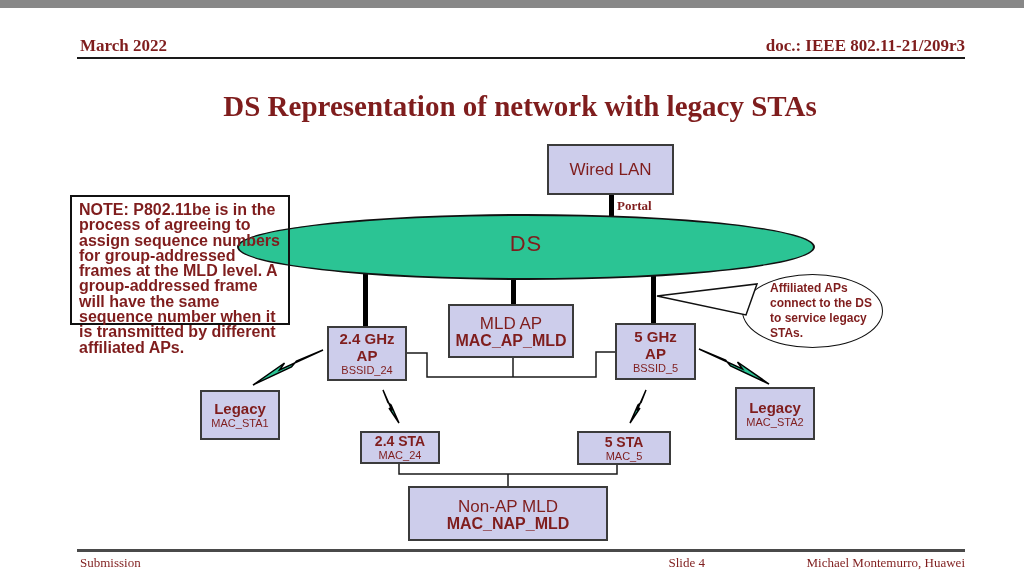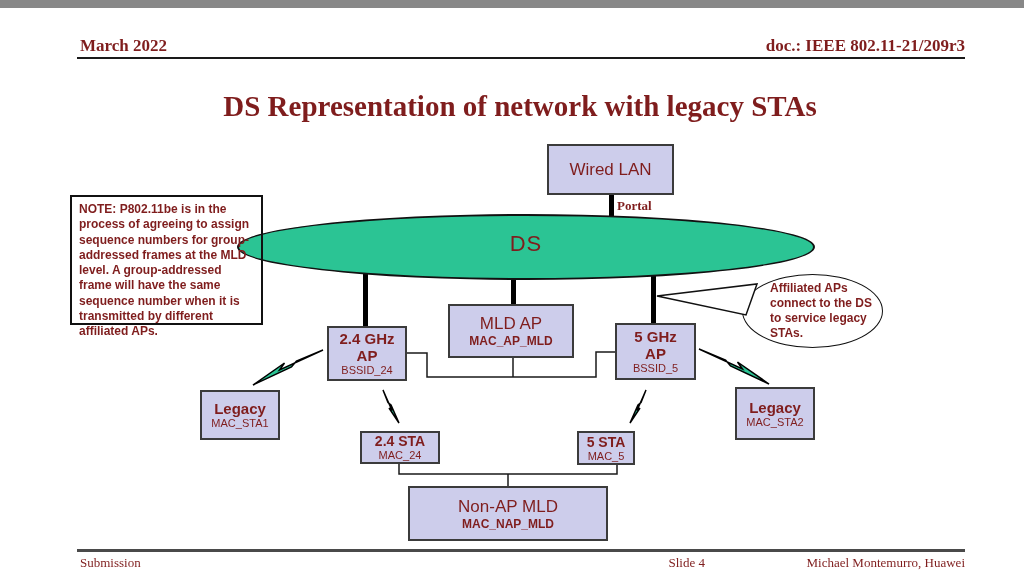--- a/index.html
+++ b/index.html
@@ -14,51 +14,51 @@
   .hdr-doc  { position:absolute; right:59px; top:28px; font:bold 17px "Liberation Serif", serif; }
   .hdr-rule { position:absolute; left:77px; right:59px; top:49px; height:2px; background:#1a1a1a; }
   .slide-title { position:absolute; left:0; right:0; top:82px; text-align:center;
                  font:bold 29px "Liberation Serif", serif;padding-left:16px; }
   .ftr-rule { position:absolute; left:77px; right:59px; top:541px; height:3px; background:#4a4a4a; }
   .ftr-left  { position:absolute; left:80px;  top:547px; font:13px "Liberation Serif", serif; }
   .ftr-mid   { position:absolute; left:605px; top:547px; width:100px; text-align:right;
                font:13px "Liberation Serif", serif; }
   .ftr-right { position:absolute; right:59px; top:547px; font:13px "Liberation Serif", serif; }
   
-  .note-box { position:absolute; left:70px; top:187px; width:193px; height:130px;
+  .note-box { position:absolute; left:70px; top:187px; width:220px; height:130px;
               border:2px solid #111; background:transparent; padding:5px 7px;
-              font-weight:bold; font-size:12px; line-height:15.3px; z-index:4; }
+              font-weight:bold; font-size:16px; line-height:15.3px; z-index:4; }
   
   .ds-ellipse { position:absolute; left:237px; top:206px; width:578px; height:66px;
                 background:var(--green); border:2px solid #111; border-radius:50%;
                 z-index:3; display:flex; align-items:center; justify-content:center; }
   .ds-label { font-weight:normal; font-size:22px; letter-spacing:1px; margin-top:-6px; }
   
   .trunk { position:absolute; width:5px; background:#000; z-index:2; }
   .trunk-portal { left:609px; top:186px; height:22px; }
   .trunk-a24    { left:363px; top:260px; height:60px; }
   .trunk-mld    { left:511px; top:264px; height:34px; }
   .trunk-a5     { left:651px; top:262px; height:55px; }
   
   .node { position:absolute; background:var(--node-fill); border:2px solid var(--node-border);
           display:flex; flex-direction:column; align-items:center; justify-content:center;
           text-align:center; z-index:5; }
   .node .t17 { font-weight:normal; font-size:17px; line-height:20px; }
   .node .t15 { font-weight:bold; font-size:15px; line-height:17px; }
   .node .t14 { font-weight:bold; font-size:14px; line-height:16px; }
   .node .sub { font-weight:normal; font-size:11px; line-height:13px; }
-  .node .sub12 { font-weight:bold; font-size:12px; line-height:14px; }
+  .node .sub12 { font-weight:bold; font-size:16px; line-height:14px; }
   .wired-lan { left:547px; top:136px; width:127px; height:51px; }
   .mld-ap    { left:448px; top:296px; width:126px; height:54px; }
   .ap24      { left:327px; top:318px; width:80px;  height:55px; }
   .ap5       { left:615px; top:315px; width:81px;  height:57px; }
   .legacy1   { left:200px; top:382px; width:80px;  height:50px; }
   .legacy2   { left:735px; top:379px; width:80px;  height:53px; }
   .sta24     { left:360px; top:423px; width:80px;  height:33px; }
-  .sta5      { left:577px; top:423px; width:58px;  height:34px; }
+  .sta5      { left:577px; top:423px; width:94px;  height:34px; }
   .nonap     { left:408px; top:478px; width:200px; height:55px; }
   .portal-label { position:absolute; left:617px; top:190px;
                   font:bold 13px "Liberation Serif", serif; z-index:3; }
   
   .callout { position:absolute; left:742px; top:266px; width:141px; height:74px;
              background:#fff; border:1.5px solid #111; border-radius:50%;
              z-index:5; display:flex; align-items:center; }
   .callout-text { font-weight:bold; font-size:12px; line-height:15px;
                   padding-left:27px; padding-right:10px; }
   

